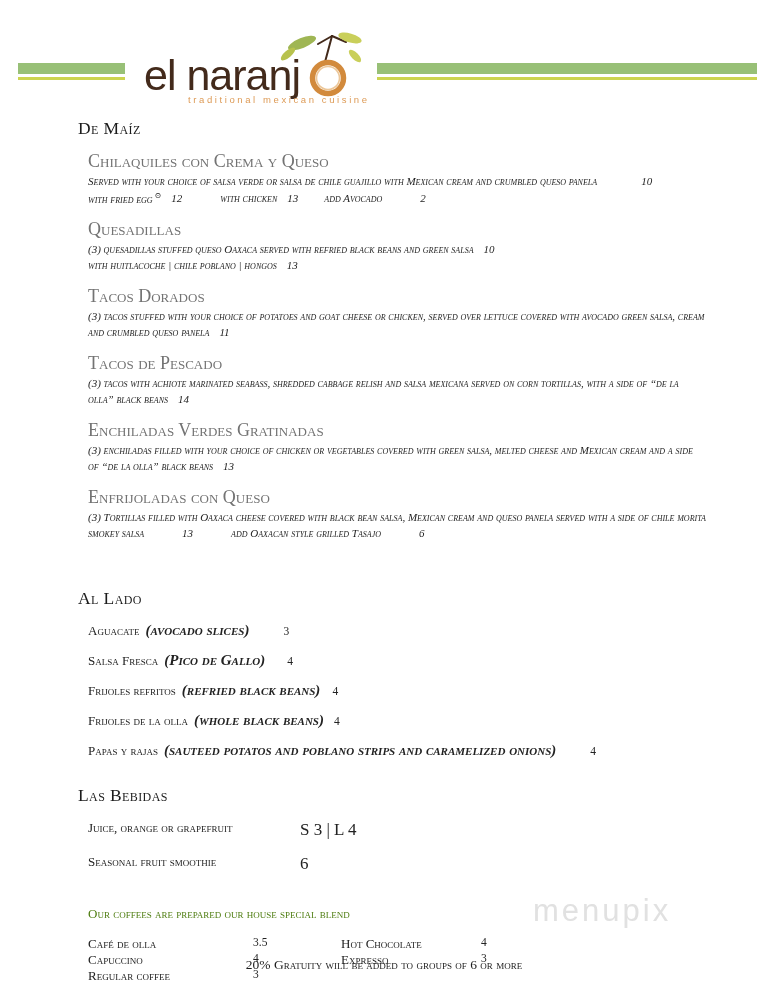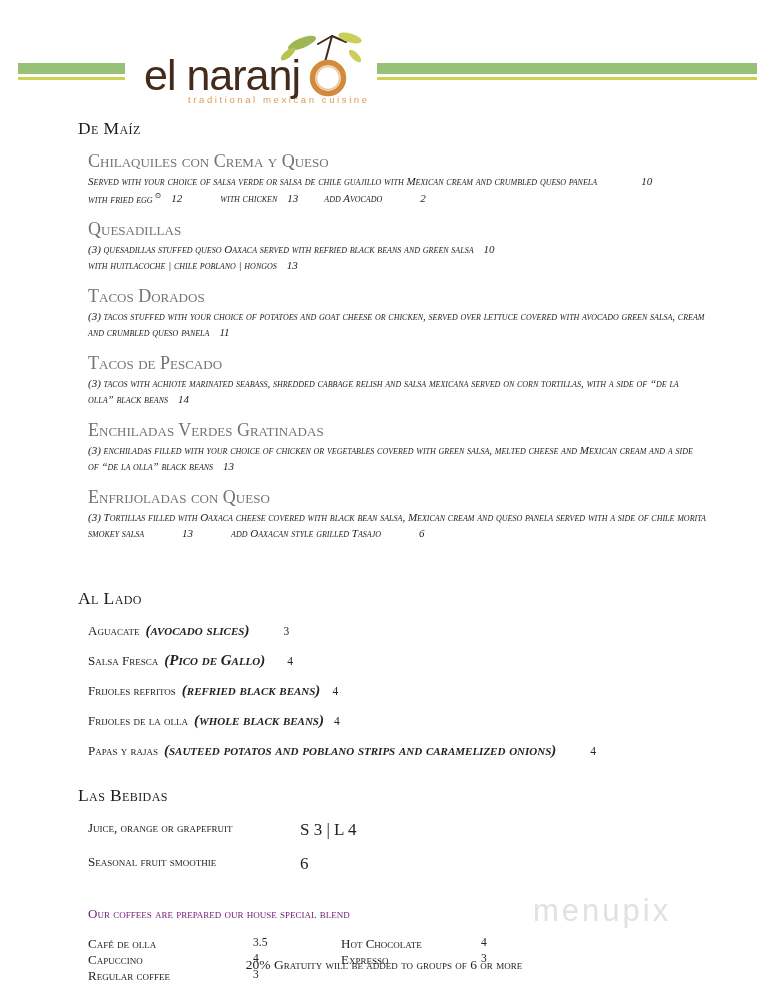--- a/index.html
+++ b/index.html
@@ -53,21 +53,21 @@
   .side-row .price{font-size:11.5px;}
   .g10{margin-left:10px;}.g12{margin-left:12px;}.g22{margin-left:22px;}.g34{margin-left:34px;}
 
   .drink-row{display:flex;margin-top:14px;margin-left:10px;
     font-variant:small-caps;font-size:13px;color:#222;}
   .drink-row:first-of-type{margin-top:18px;}
   .drink-name{width:212px;}
   .drink-row .price{font-size:17px;}
 
   .coffee-note{
-    margin-top:32px;margin-left:10px;font-variant:small-caps;font-size:13px;color:#701a75;
+    margin-top:32px;margin-left:10px;font-variant:small-caps;font-size:13px;color:#4d7c0f;
   }
   .coffee-grid{
     display:grid;grid-template-columns:165px 88px 140px 60px;
     margin-top:14px;margin-left:10px;
     font-variant:small-caps;font-size:13px;color:#222;
   }
   .coffee-grid .price{font-size:11.5px;}
 
   
   .watermark{

